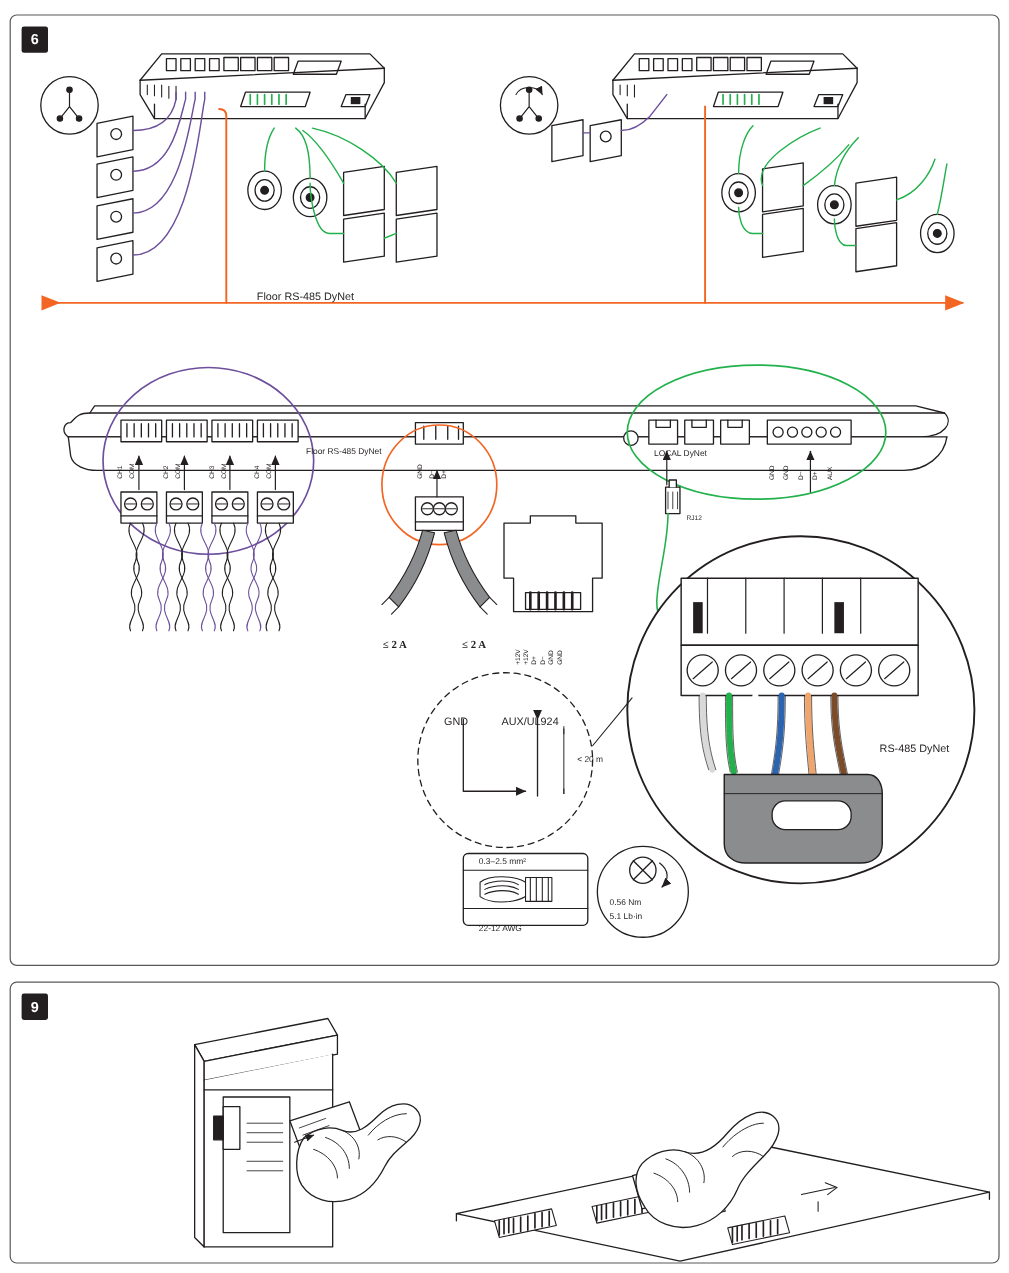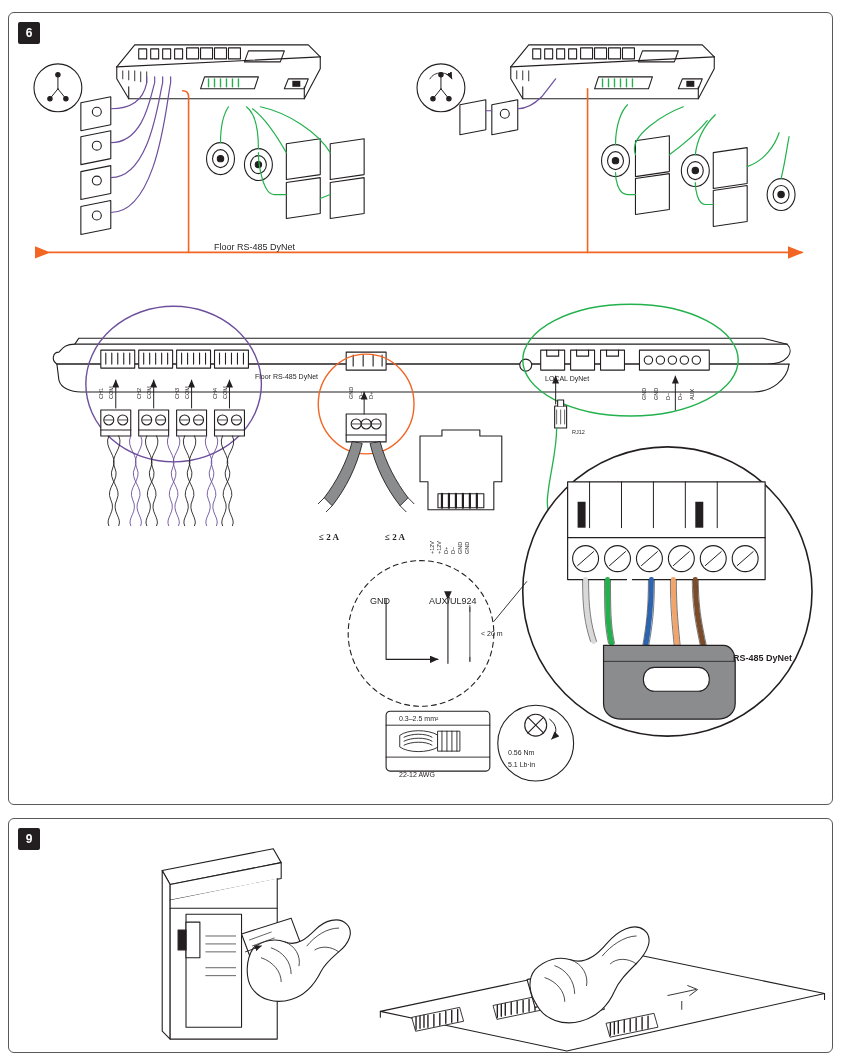--- a/index.html
+++ b/index.html
@@ -461,26 +461,26 @@
           <path d="M519,570 L486,610"></path>
         </g>
 
       </g>
     </svg>
 
     <div class="lbl" style="left:205px; top:230px;">Floor RS-485 DyNet</div>
     <div class="lbl small" style="left:246px; top:360px;">Floor RS-485 DyNet</div>
     <div class="lbl small" style="left:536px; top:362px;">LOCAL DyNet</div>
     <div class="lbl tiny" style="left:563px; top:416px;">RJ12</div>
-    <div class="lbl" style="left:724px; top:641px;font-weight:bold;">RS-485 DyNet</div>
+    <div class="lbl" style="left:724px; top:607px;">RS-485 DyNet</div>
     <div class="lbl bold" style="left:310px; top:520px;">≤ 2 A</div>
     <div class="lbl bold" style="left:376px; top:520px;">≤ 2 A</div>
     <div class="lbl bold wht" style="left:673px; top:709px;">≤ 2 A</div>
     <div class="lbl" style="left:361px; top:584px;">GND</div>
-    <div class="lbl" style="left:420px; top:584px;text-align:center;">AUX/UL924</div>
+    <div class="lbl" style="left:409px; top:584px;text-align:center;">AUX/UL924</div>
     <div class="lbl small" style="left:472px; top:617px;">&lt; 20 m</div>
     <div class="lbl small" style="left:390px; top:702px;">0.3–2.5 mm²</div>
     <div class="lbl small" style="left:390px; top:758px;">22-12 AWG</div>
     <div class="lbl small" style="left:499px; top:736px;">0.56 Nm</div>
     <div class="lbl small" style="left:499px; top:748px;">5.1 Lb·in</div>
 
     <div class="lbl tiny rot90" style="left:95px; top:380px;">CH1</div>
     <div class="lbl tiny rot90" style="left:105px; top:380px;">COM</div>
     <div class="lbl tiny rot90" style="left:133px; top:380px;">CH2</div>
     <div class="lbl tiny rot90" style="left:143px; top:380px;">COM</div>

